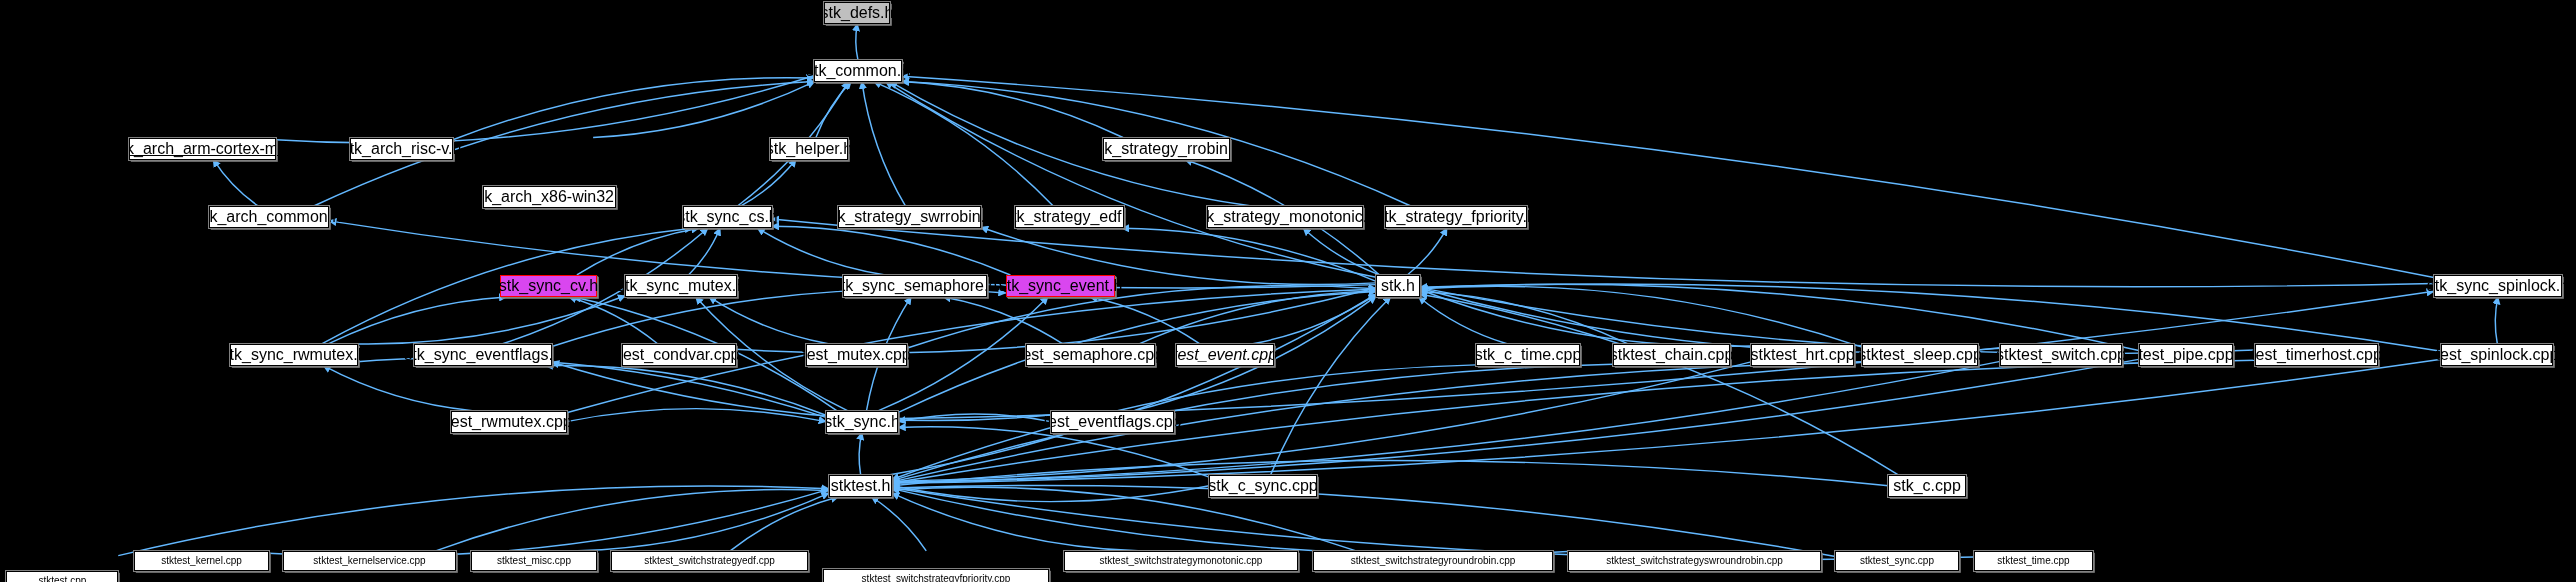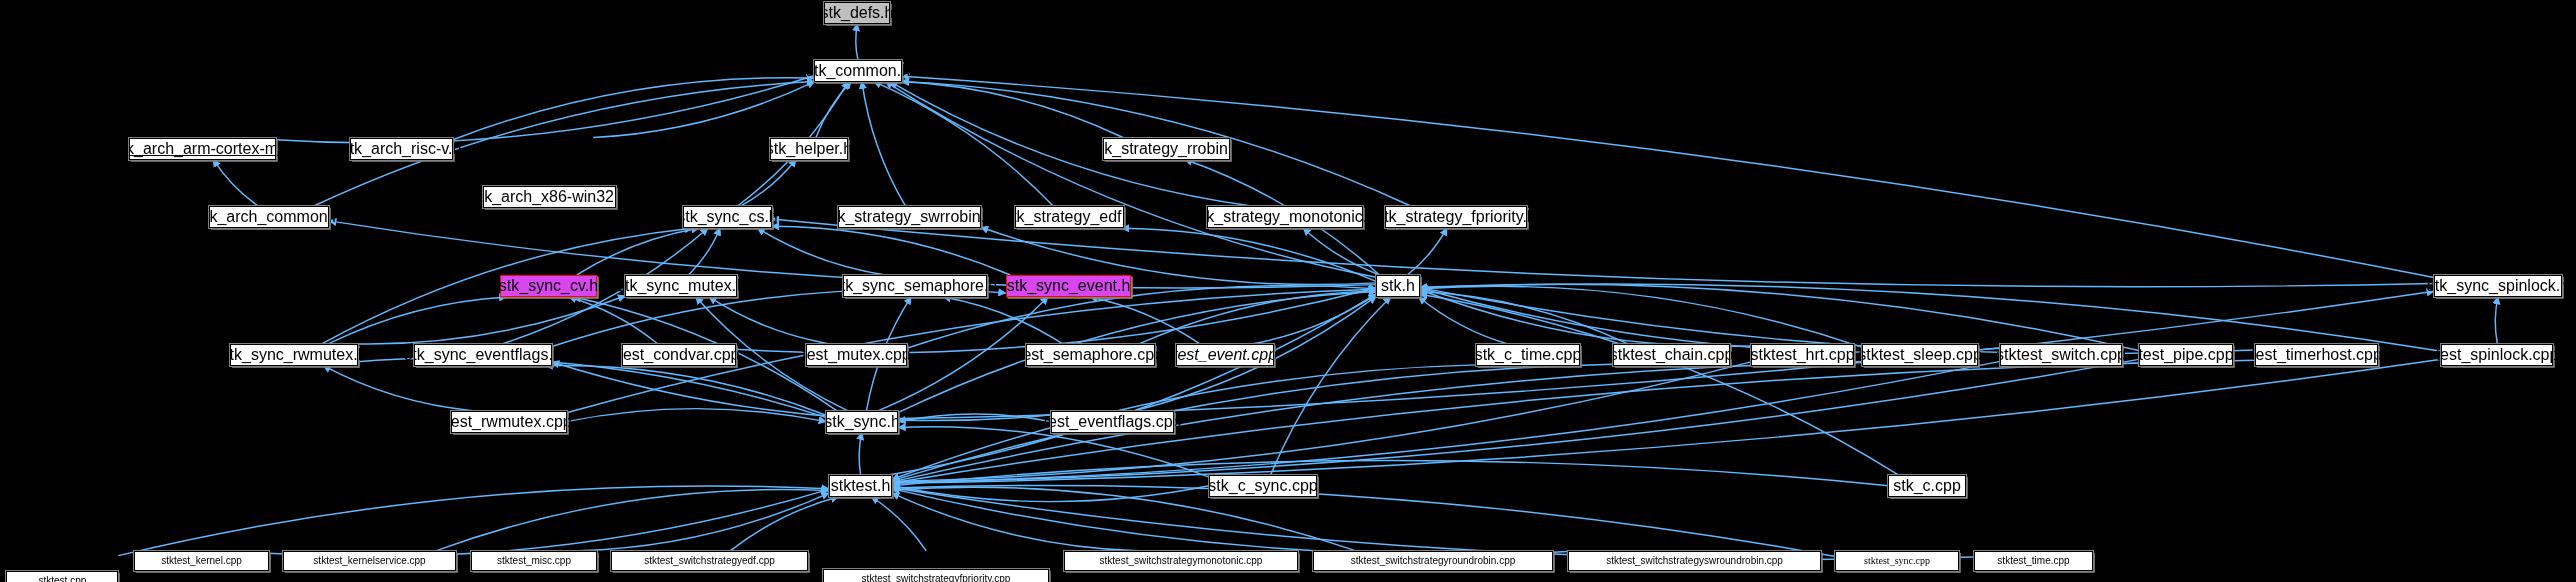--- a/index.html
+++ b/index.html
@@ -138,21 +138,21 @@
       <div class="node" style="left: 1103px; top: 138px; width: 127px;">stk_strategy_rrobin.h</div>
       <div class="node" style="left: 209px; top: 206px; width: 120px;">stk_arch_common.h</div>
       <div class="node" style="left: 683px; top: 206px; width: 89px;">stk_sync_cs.h</div>
       <div class="node" style="left: 838px; top: 206px; width: 143px;">stk_strategy_swrrobin.h</div>
       <div class="node" style="left: 1015px; top: 206px; width: 109px;">stk_strategy_edf.h</div>
       <div class="node" style="left: 1207px; top: 206px; width: 156px;">stk_strategy_monotonic.h</div>
       <div class="node" style="left: 1385px; top: 206px; width: 142px;">stk_strategy_fpriority.h</div>
       <div class="node red" style="left: 500px; top: 275px; width: 97px;">stk_sync_cv.h</div>
       <div class="node" style="left: 625px; top: 275px; width: 112px;">stk_sync_mutex.h</div>
       <div class="node" style="left: 843px; top: 275px; width: 144px;">stk_sync_semaphore.h</div>
-      <div class="node red" style="left: 1006px; top: 275px; width: 125px;">stk_sync_event.h</div>
+      <div class="node red" style="left: 1006px; top: 275px; width: 109px;">stk_sync_event.h</div>
       <div class="node" style="left: 1376px; top: 275px; width: 44px;">stk.h</div>
       <div class="node" style="left: 2434px; top: 275px; width: 128px;">stk_sync_spinlock.h</div>
       <div class="node" style="left: 230px; top: 344px; width: 128px;">stk_sync_rwmutex.h</div>
       <div class="node" style="left: 414px; top: 344px; width: 138px;">stk_sync_eventflags.h</div>
       <div class="node" style="left: 622px; top: 344px; width: 114px;">test_condvar.cpp</div>
       <div class="node" style="left: 806px; top: 344px; width: 101px;">test_mutex.cpp</div>
       <div class="node" style="left: 1026px; top: 344px; width: 129px;">test_semaphore.cpp</div>
       <div class="node" style="left: 1176px; top: 344px; width: 98px; font-style: italic;">test_event.cpp</div>
       <div class="node" style="left: 1476px; top: 344px; width: 104px;">stk_c_time.cpp</div>
       <div class="node" style="left: 1613px; top: 344px; width: 117px;">stktest_chain.cpp</div>
@@ -170,17 +170,17 @@
       <div class="node" style="left: 1888px; top: 475px; width: 78px;">stk_c.cpp</div>
       <div class="node small" style="left: 6.4px; top: 527px; width: 112px; margin-top: 44px;">stktest.cpp</div>
       <div class="node small" style="left: 134px; top: 551px; width: 135px;">stktest_kernel.cpp</div>
       <div class="node small" style="left: 283px; top: 551px; width: 173px;">stktest_kernelservice.cpp</div>
       <div class="node small" style="left: 471px; top: 551px; width: 126px;">stktest_misc.cpp</div>
       <div class="node small" style="left: 611px; top: 551px; width: 197px;">stktest_switchstrategyedf.cpp</div>
       <div class="node small" style="left: 823px; top: 551px; width: 226px; margin-top: 18px;">stktest_switchstrategyfpriority.cpp</div>
       <div class="node small" style="left: 1064px; top: 551px; width: 234px;">stktest_switchstrategymonotonic.cpp</div>
       <div class="node small" style="left: 1313px; top: 551px; width: 240px;">stktest_switchstrategyroundrobin.cpp</div>
       <div class="node small" style="left: 1568px; top: 551px; width: 253px;">stktest_switchstrategyswroundrobin.cpp</div>
-      <div class="node small" style="left: 1835px; top: 551px; width: 124px; font-family: Liberation Serif, serif;">stktest_sync.cpp</div>
+      <div class="node small" style="left: 1835px; top: 551px; width: 124px;">stktest_sync.cpp</div>
       <div class="node small" style="left: 1974px; top: 551px; width: 119px;">stktest_time.cpp</div>
     </div>
 </div>
 
 
 </body></html>

